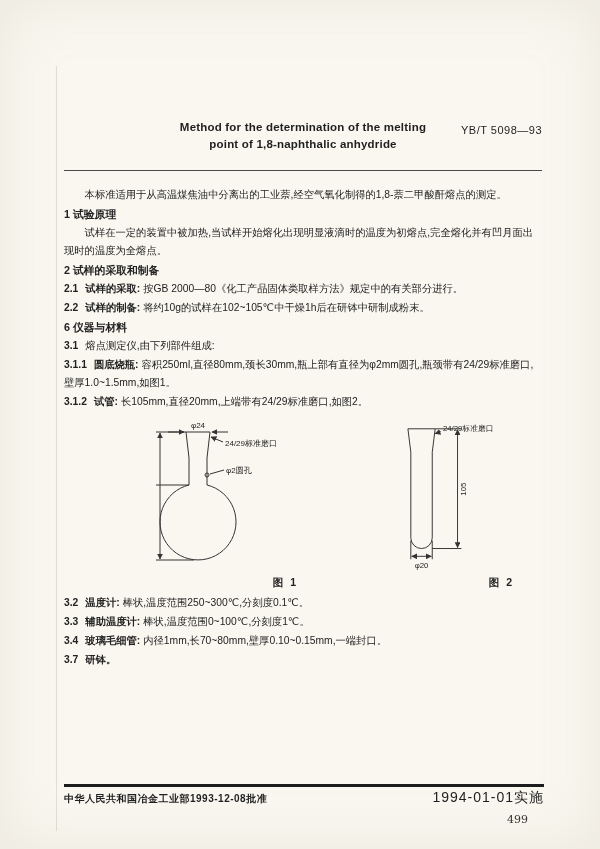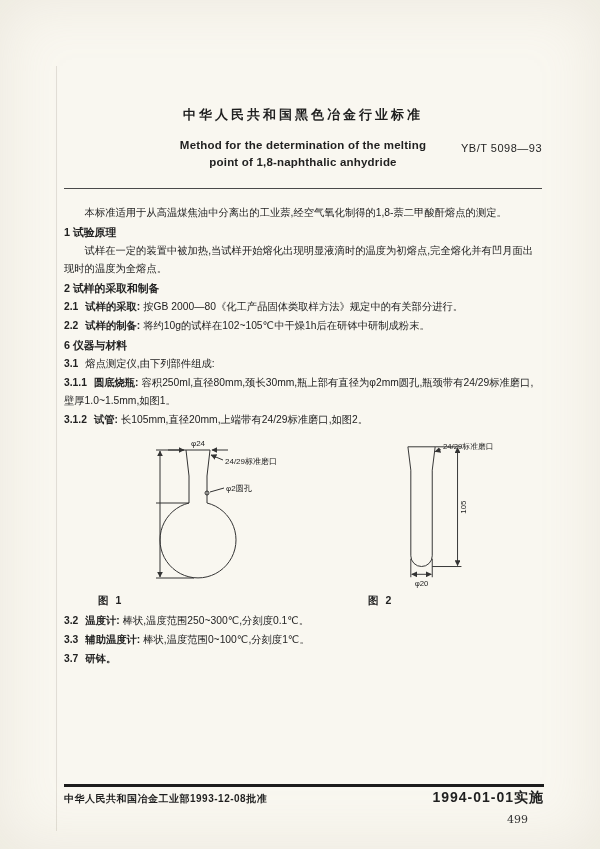--- a/index.html
+++ b/index.html
@@ -33,41 +33,40 @@
   .body{margin-top:15px;font-size:10.3px;line-height:18px;color:#222;}
   .body p{margin:0 0 1px 0;}
   .indent{text-indent:2em;}
   .sec-head{font-weight:bold;font-size:10.8px;margin:7px 0 3px 0;}
   .num{font-weight:bold;margin-right:7px;}
   .lead{font-weight:bold;margin-right:3px;}
   .lead:empty{margin-right:0;}
 
   
   .figures{display:flex;align-items:flex-end;gap:70px;padding-left:34px;margin:8px 0 3px 0;}
-  .fig{text-align:left;}
+  .fig{text-align:right;}
   .fig svg{display:block;}
   .fig-caption{font-size:10.5px;font-weight:bold;margin-top:3px;letter-spacing:2px;}
   .drw{stroke:#333;stroke-width:1;fill:none;}
   .svg-label{font-size:8px;fill:#222;stroke:none;}
 
   
   .footer-divider{position:absolute;left:64px;right:56px;top:784px;height:3px;background:#1c1c1c;}
   .approval{position:absolute;left:64px;top:792px;font-size:10px;font-weight:bold;letter-spacing:0.5px;}
-  .implementation{position:absolute;right:56px;top:789px;font-size:14px;font-weight:bold;letter-spacing:1px;margin-left:48px;}
+  .implementation{position:absolute;right:56px;top:789px;font-size:14px;font-weight:normal;letter-spacing:1px;margin-left:48px;}
   .page-number{position:absolute;right:72px;top:813px;font-size:11px;font-family:"DejaVu Serif","Liberation Serif",serif;color:#333;}
 </style>
 </head>
 <body>
 
 <div class="page">
   <div class="page-edge"></div>
 
   <div class="content">
 
-    <div class="std-type">中华人民共和国黑色冶金行业标准</div>
     <div class="title-row">
       <span class="std-no">YB/T 5098—93</span>
     </div>
     <div class="eng-title">
       <div>Method for the determination of the melting</div>
       <div>point of 1,8-naphthalic anhydride</div>
     </div>
     <div class="rule"></div>
 
     <div class="body">
@@ -141,20 +140,21 @@
             <line class="drw" x1="45" y1="141" x2="65" y2="141" marker-start="url(#arr2)" marker-end="url(#arr2)"></line>
             <text class="svg-label" x="55" y="153" text-anchor="middle">φ20</text>
           </svg>
           <div class="fig-caption">图 2</div>
         </div>
 
       </div>
 
       <p><span class="num">3.2</span><span class="lead">温度计:</span><span>棒状,温度范围250~300℃,分刻度0.1℃。</span></p>
       <p><span class="num">3.3</span><span class="lead">辅助温度计:</span><span>棒状,温度范围0~100℃,分刻度1℃。</span></p>
+      <p><span class="num">3.4</span><span class="lead">玻璃毛细管:</span><span>内径1mm,长70~80mm,壁厚0.10~0.15mm,一端封口。</span></p>
       <p><span class="num">3.7</span><span class="lead">研钵。</span><span></span></p>
 
     </div>
   </div>
 
   <div class="footer-divider"></div>
   <div class="approval">中华人民共和国冶金工业部1993-12-08批准</div>
   <div class="implementation">1994-01-01实施</div>
   <div class="page-number">499</div>
 </div>

